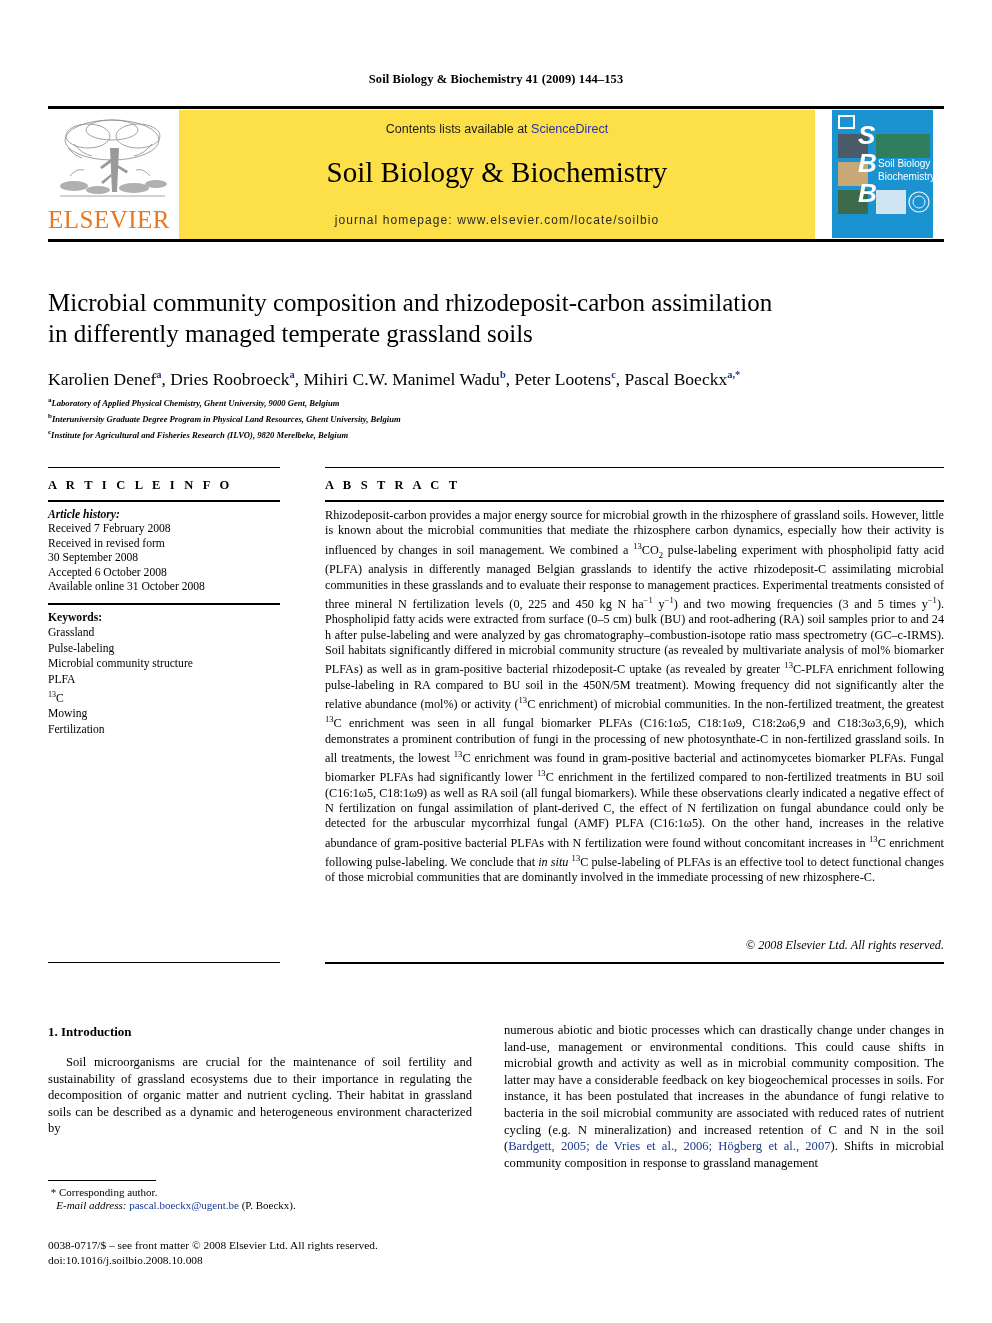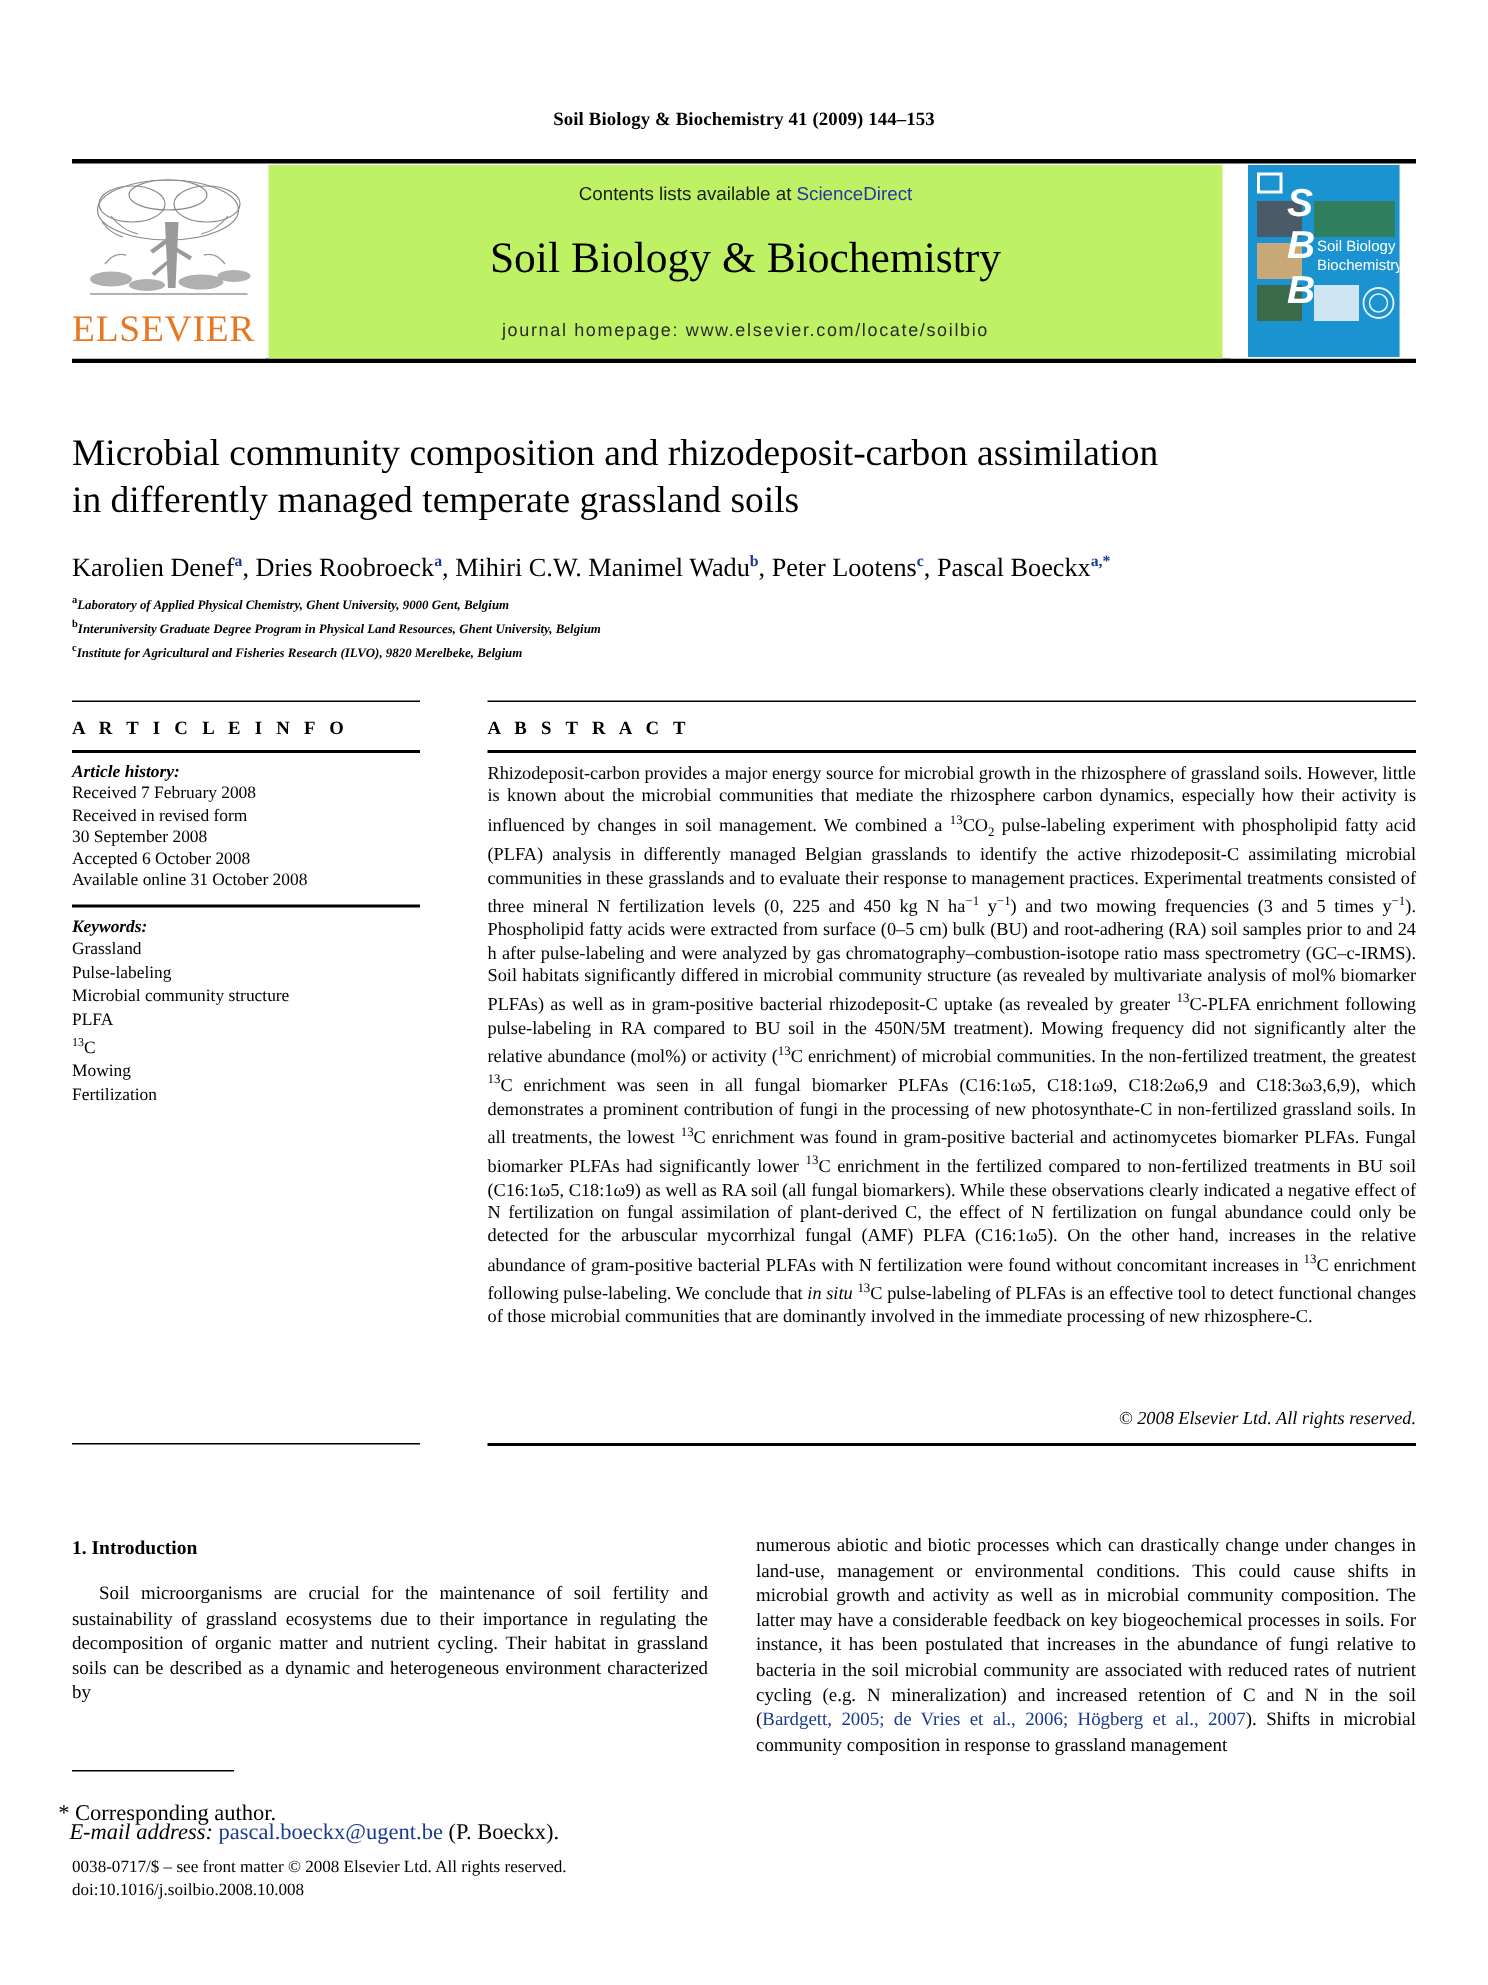--- a/index.html
+++ b/index.html
@@ -75,21 +75,21 @@
     font-size: 25px;
     letter-spacing: 0.5px;
     color: #E87722;
     line-height: 1;
   }
   .masthead-center {
     position: absolute;
     left: 131px; top: 4px;
     width: 636px;
     height: 129px;
-    background: #bef264;
+    background: #fde047;
   }
   .contents-line {
     position: absolute;
     left: 0; top: 12px;
     width: 636px;
     text-align: center;
     font-family: "Liberation Sans", sans-serif;
     font-size: 12.5px;
     color: #1a1a1a;
   }
@@ -201,21 +201,20 @@
     font-weight: bold;
   }
   .keywords {
     position: absolute;
     left: 48px; top: 610px;
     width: 240px;
     font-size: 11.6px;
     line-height: 15.4px;
   }
   .keywords .hd {
-    font-style: italic;
     font-weight: bold;
   }
   .keywords sup { font-size: 8px; }
 
   .abstract {
     position: absolute;
     left: 325px; top: 508px;
     width: 619px;
     font-size: 12.2px;
     line-height: 15.3px;
@@ -260,25 +259,24 @@
   
   .foot-rule {
     position: absolute;
     left: 48px; top: 1180px;
     width: 108px;
     height: 1px;
     background: #000;
   }
   .footnote {
     position: absolute;
-    left: 35px; top: 1186px;
+    left: 48px; top: 1186px;
     width: 430px;
-    font-size: 15px;
+    font-size: 11px;
     line-height: 13.4px;
-    margin-top: 17px;
   }
   .footnote .em { font-style: italic; font-family: Liberation Serif, serif; }
   .footnote a, .mailto { color: #1a3a8f; text-decoration: none; }
 
   .imprint {
     position: absolute;
     left: 48px; top: 1238px;
     width: 440px;
     font-size: 11.4px;
     line-height: 14.6px;

